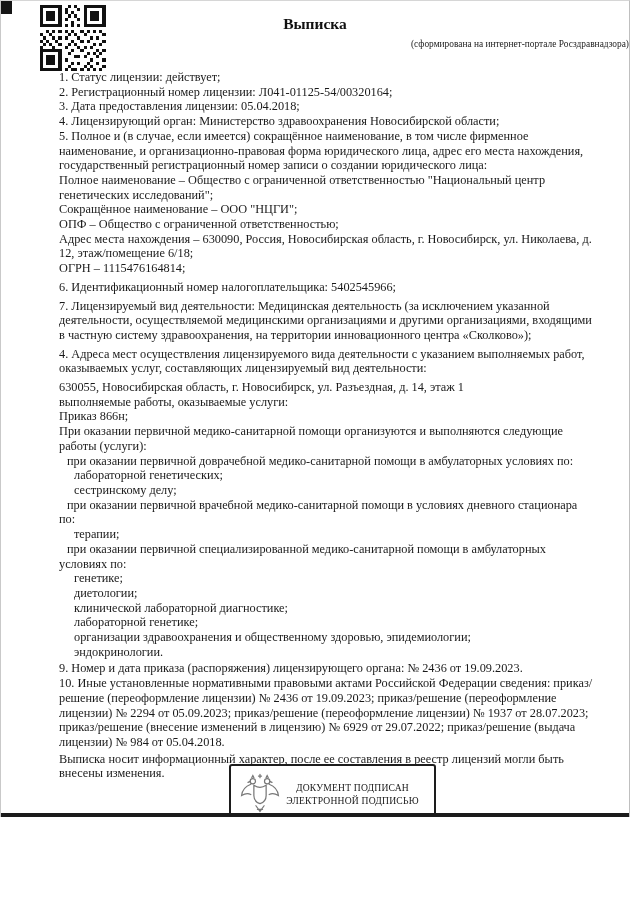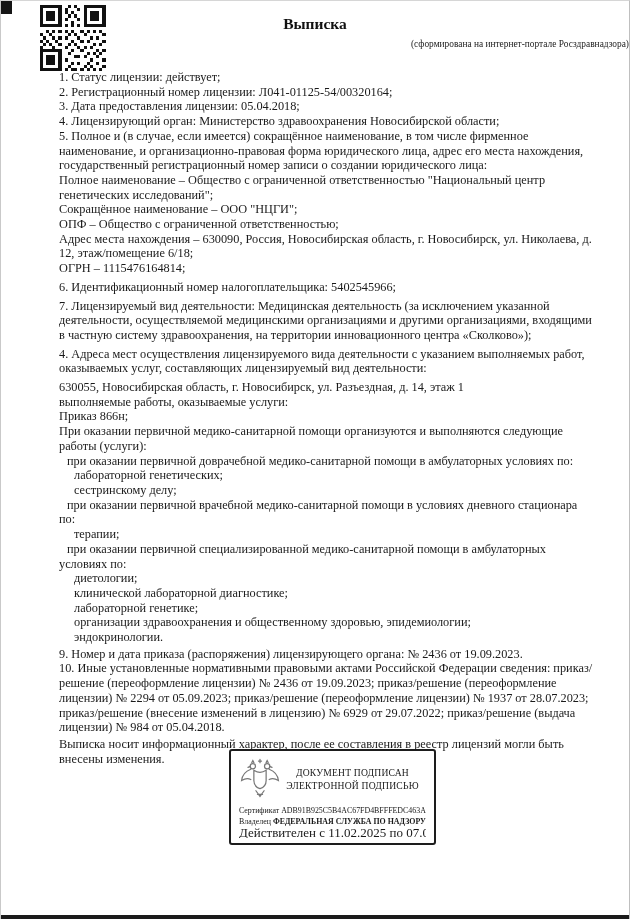--- a/index.html
+++ b/index.html
@@ -1,20 +1,20 @@
 <!DOCTYPE html>
 <html lang="ru"><head>
 <meta charset="utf-8">
 <style>
   * { margin: 0; padding: 0; box-sizing: border-box; }
   html, body { background: #ffffff; }
   .page {
     position: relative;
     width: 630px;
-    height: 919px;
+    height: 817px;
     background: #ffffff;
     font-family: "Liberation Serif", "DejaVu Serif", serif;
     color: #1a1a1a;
     overflow: hidden;
     border-top: 1px solid #d6d6d6;
     border-left: 1px solid #c9c9c9;
     border-right: 1px solid #bfbfbf;
   }
   .corner-mark {
     position: absolute;
@@ -132,20 +132,21 @@
     <p class="gap">630055, Новосибирская область, г. Новосибирск, ул. Разъездная, д. 14, этаж 1</p>
     <p>выполняемые работы, оказываемые услуги:</p>
     <p>Приказ 866н;</p>
     <p>При оказании первичной медико-санитарной помощи организуются и выполняются следующие работы (услуги):</p>
     <p class="i1">при оказании первичной доврачебной медико-санитарной помощи в амбулаторных условиях по:</p>
     <p class="i2">лабораторной генетических;</p>
     <p class="i2">сестринскому делу;</p>
     <p class="i1">при оказании первичной врачебной медико-санитарной помощи в условиях дневного стационара по:</p>
     <p class="i2">терапии;</p>
     <p class="i1">при оказании первичной специализированной медико-санитарной помощи в амбулаторных условиях по:</p>
+    <p class="i2">генетике;</p>
     <p class="i2">диетологии;</p>
     <p class="i2">клинической лабораторной диагностике;</p>
     <p class="i2">лабораторной генетике;</p>
     <p class="i2">организации здравоохранения и общественному здоровью, эпидемиологии;</p>
     <p class="i2">эндокринологии.</p>
     <p class="gap-sm">9. Номер и дата приказа (распоряжения) лицензирующего органа: № 2436 от 19.09.2023.</p>
     <p>10. Иные установленные нормативными правовыми актами Российской Федерации сведения: приказ/решение (переоформление лицензии) № 2436 от 19.09.2023; приказ/решение (переоформление лицензии) № 2294 от 05.09.2023; приказ/решение (переоформление лицензии) № 1937 от 28.07.2023; приказ/решение (внесение изменений в лицензию) № 6929 от 29.07.2022; приказ/решение (выдача лицензии) № 984 от 05.04.2018.</p>
     <p class="gap-sm">Выписка носит информационный характер, после ее составления в реестр лицензий могли быть внесены изменения.</p>
 
     <div class="stamp">

